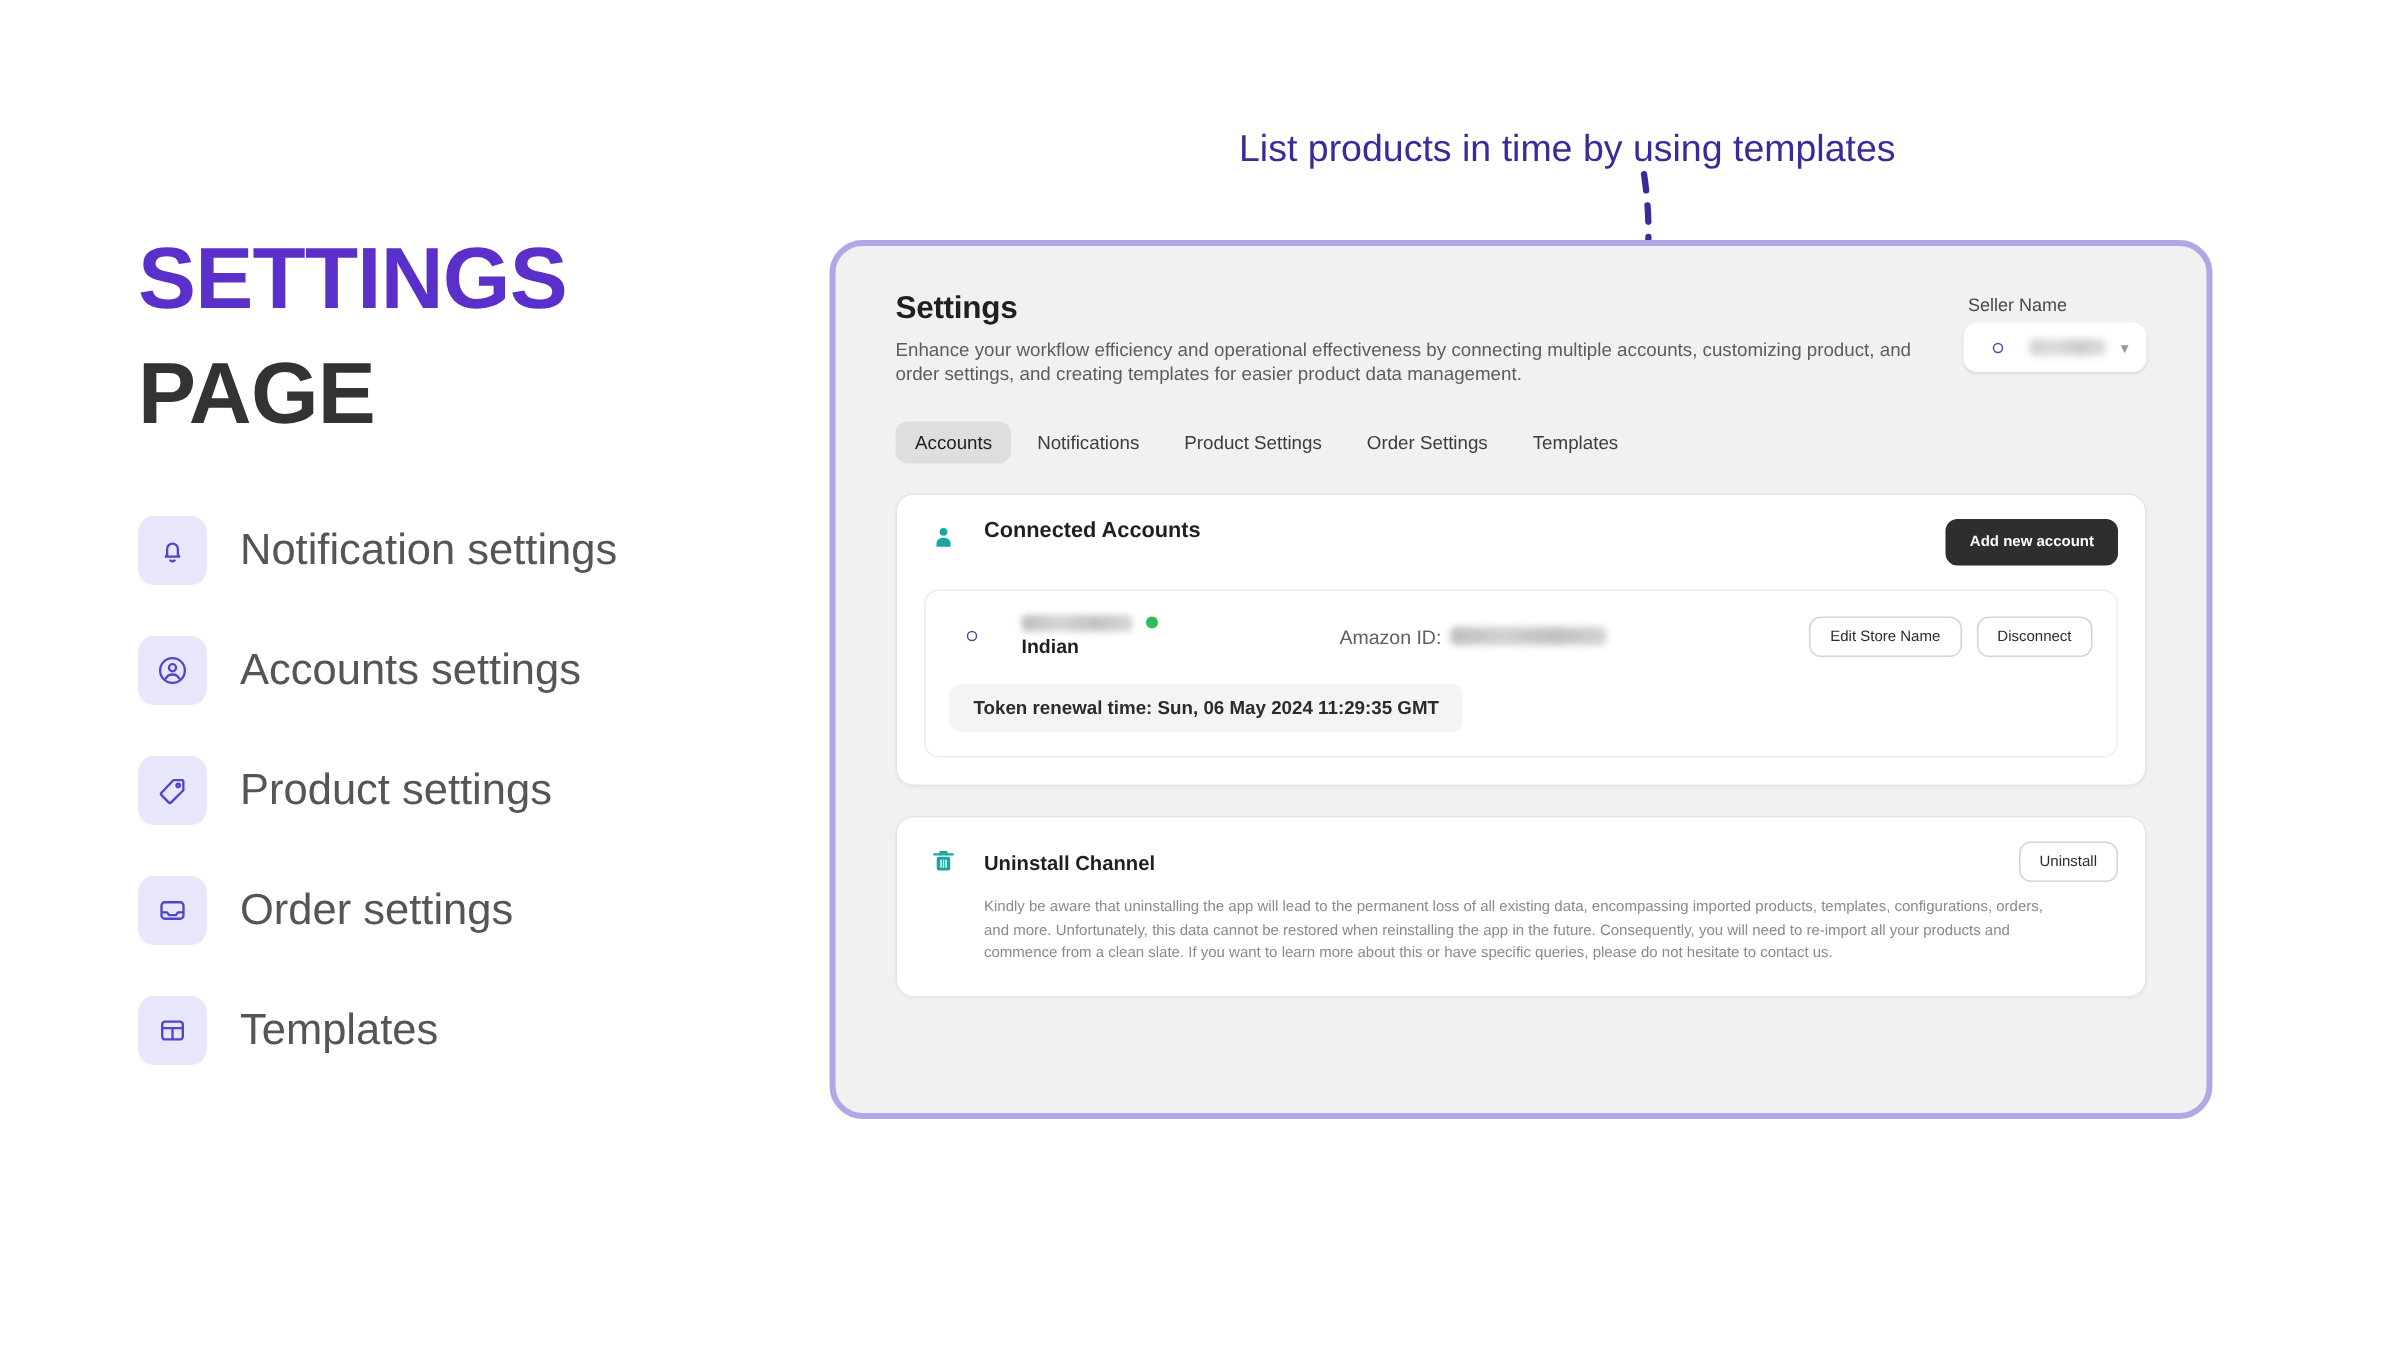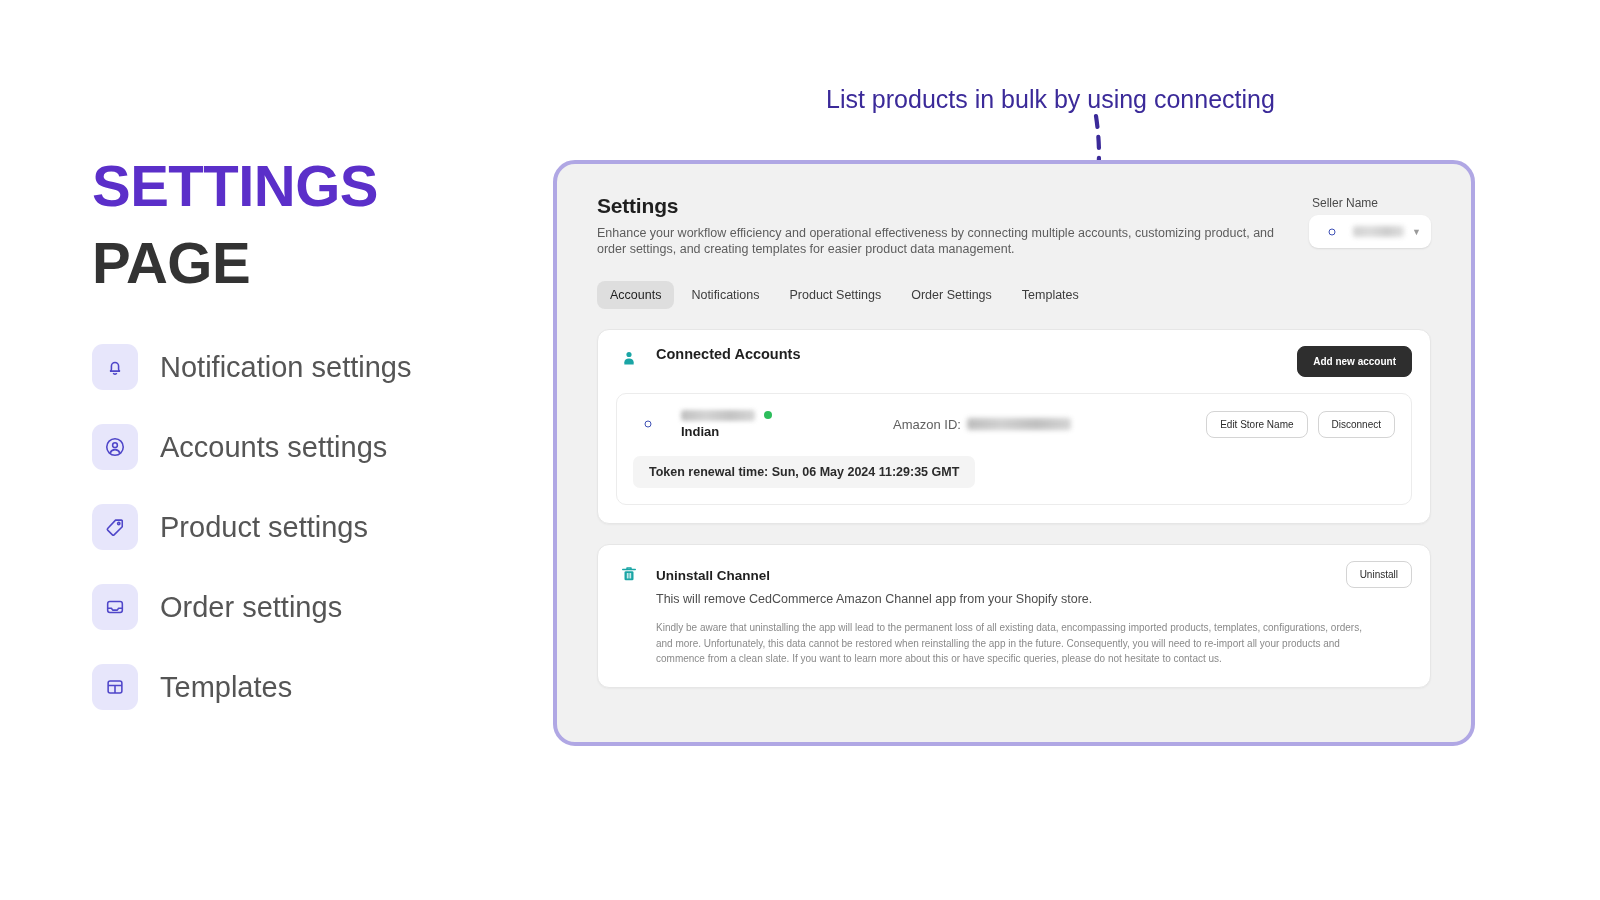--- a/index.html
+++ b/index.html
@@ -188,21 +188,21 @@
             <rect x="4.5" y="5.5" width="15" height="13" rx="2.2"></rect>
             <path d="M4.5 10.3h15M12 10.3v8.2"></path>
           </svg>
         </span>
         <span class="nav-label">Templates</span>
       </div>
 
     </div>
   </div>
 
-  <div class="annotation">List products in bulk by using connecting</div>
+  <div class="annotation">List products in time by using templates</div>
   <svg class="arrow-svg" viewBox="0 0 160 210">
     <path d="M96 6 C 104 60, 98 112, 52 176" fill="none" stroke="#3b2a99" stroke-width="4.2" stroke-dasharray="11 10" stroke-linecap="round"></path>
     <path d="M40 163 L36 182 L58 184" fill="none" stroke="#3b2a99" stroke-width="4.6" stroke-linecap="round" stroke-linejoin="round"></path>
   </svg>
 
   <div class="panel">
     <div class="panel-inner">
 
       <div>
         <div class="app-title">Settings</div>
@@ -278,21 +278,20 @@
               <path d="M10 11.3v5.6M12 11.3v5.6M14 11.3v5.6" stroke="#ffffff" stroke-width="1.1"></path>
             </svg>
           </span>
           <span class="spacer"></span>
           <span class="uni-btn-wrap">
             <button class="btn">Uninstall</button>
           </span>
         </div>
         <div class="uni-body">
           <div class="uni-title">Uninstall Channel</div>
-          <div class="uni-line">This will remove CedCommerce Amazon Channel app from your Shopify store.</div>
           <div class="uni-para">Kindly be aware that uninstalling the app will lead to the permanent loss of all existing data, encompassing imported products, templates, configurations, orders, and more. Unfortunately, this data cannot be restored when reinstalling the app in the future. Consequently, you will need to re-import all your products and commence from a clean slate. If you want to learn more about this or have specific queries, please do not hesitate to contact us.</div>
         </div>
       </div>
 
     </div>
   </div>
 
 </div>
 
 </body></html>

